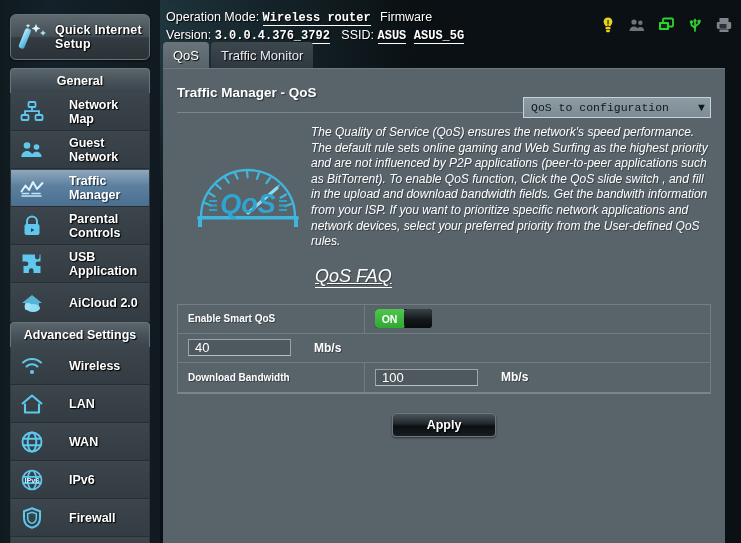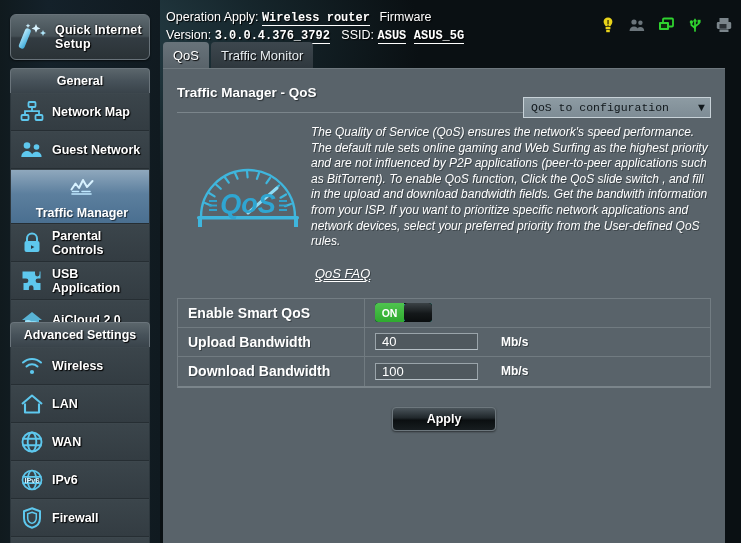--- a/index.html
+++ b/index.html
@@ -54,30 +54,29 @@
   .group-head span {
     font-size: 12.5px; font-weight: bold; color: #fff;
     text-shadow: 1px 1px 1px #000;
   }
   .nav-list {
     border: 1px solid #2d373d; border-top: none;
     background: #343d43;
   }
   .nav-item {
     min-height: 38px;
-    display: flex; align-items: center; gap: 7px;
+    display: flex; align-items: center; gap: 24px;
     padding: 3px 4px 3px 8px;
     border-bottom: 1px solid #262e33;
     border-top: 1px solid #3d474d;
     background: linear-gradient(180deg, #3b454b 0%, #333c42 100%);
   }
   .nav-item:last-child { border-bottom: none; }
   .nav-item.active {
     background: linear-gradient(180deg, #8fa8bd 0%, #5c7f9e 45%, #4a6f90 100%);
-    flex-direction: column;
   }
   .nav-ico { width: 26px; height: 26px; flex: none; }
   .nav-label {
     font-size: 12.5px; font-weight: bold; color: #ffffff;
     line-height: 14px;
     text-shadow: 1px 1px 1px #000, 0 0 2px rgba(0,0,0,.8);
   }
   .nav-item.active .nav-label { text-shadow: 1px 1px 1px #1b2c3b; }
 
   
@@ -162,21 +161,21 @@
   }
   #gauge-wrap { width: 130px; flex: none; padding-top: 18px; padding-left: 12px; }
   #intro-text { flex: 1; padding-left: 4px; }
   #desc {
     font-size: 12px; font-style: italic; color: #ffffff;
     line-height: 15.6px;
     text-shadow: 1px 1px 0 #3b4348;
   }
   #faq {
     display: inline-block; margin-top: 16px; margin-left: 4px;
-    font-size: 13px; font-style: italic; color: #ffffff;
+    font-size: 18px; font-style: italic; color: #ffffff;
     border-bottom: 1px solid #ffffff;
     text-shadow: 1px 1px 0 #3b4348;
   }
 
   
   #settings {
     margin-top: 16px;
     width: 534px;
     border: 1px solid #737d83;
     border-bottom: 2px solid #7b858b;
@@ -185,21 +184,21 @@
     display: flex; align-items: center;
     height: 29px;
     border-bottom: 1px solid #717b81;
   }
   .srow:last-child { border-bottom: none; }
   .scell-label {
     width: 187px; height: 100%;
     display: flex; align-items: center;
     padding-left: 10px;
     border-right: 1px solid #717b81;
-    font-size: 14px; font-weight: bold; color: #ffffff;
+    font-size: 10px; font-weight: bold; color: #ffffff;
     text-shadow: 1px 1px 0 #3b4348;
   }
   .scell-val {
     flex: 1; height: 100%;
     display: flex; align-items: center; gap: 8px;
     padding-left: 10px;
   }
   .toggle {
     width: 57px; height: 19px; border-radius: 3px;
     background: #14b8a6;
@@ -400,21 +399,21 @@
         <div class="nav-item">
           
           
         </div>
       </div>
     </div>
   </div>
 
   <div id="topinfo">
     <div class="info-line">
-      <span class="lbl">Operation Apply:</span>
+      <span class="lbl">Operation Mode:</span>
       <span class="mono">Wireless router</span>
       <span class="lbl" style="margin-left:6px">Firmware</span>
     </div>
     <div class="info-line">
       <span class="lbl">Version:</span>
       <span class="mono">3.0.0.4.376_3792</span>
       <span class="lbl" style="margin-left:8px">SSID:</span>
       <span class="mono">ASUS</span>
       <span class="mono" style="margin-left:4px">ASUS_5G</span>
     </div>
@@ -524,21 +523,20 @@
         <div class="scell-label">Enable Smart QoS</div>
         <div class="scell-val">
           <div class="toggle">
             <div class="toggle-on">ON</div>
             <div class="toggle-knob"></div>
           </div>
         </div>
       </div>
 
       <div class="srow">
-        <div class="scell-label">Upload Bandwidth</div>
         <div class="scell-val">
           <div class="txtbox">40</div>
           <span class="unit">Mb/s</span>
         </div>
       </div>
 
       <div class="srow">
         <div class="scell-label">Download Bandwidth</div>
         <div class="scell-val">
           <div class="txtbox">100</div>

